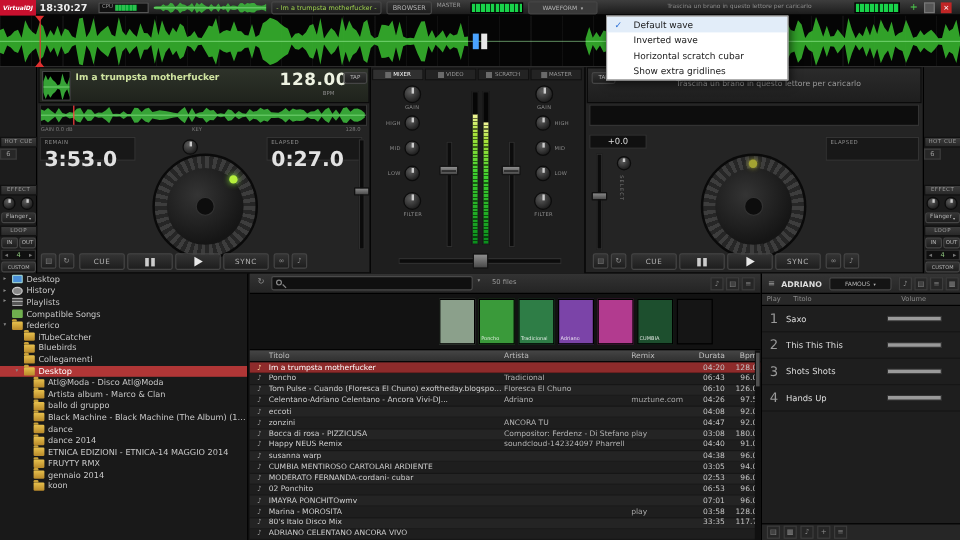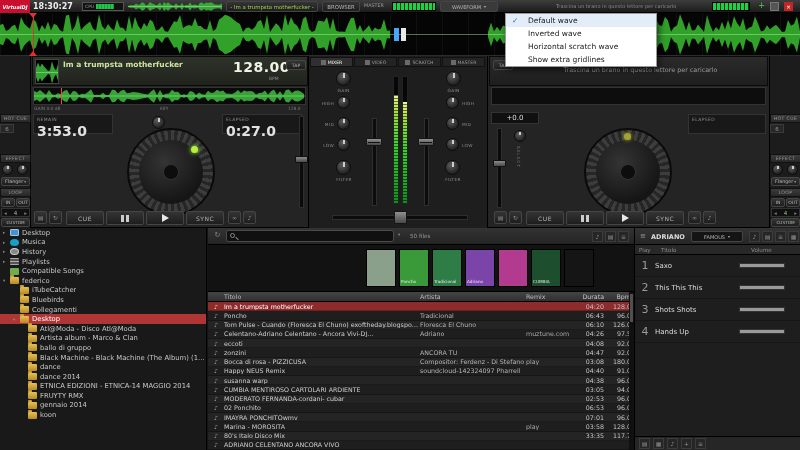--- a/index.html
+++ b/index.html
@@ -26,21 +26,21 @@
   .tri-dn{width:0;height:0;border-left:4px solid transparent;border-right:4px solid transparent;border-top:5px solid #e03030}
   .tri-up{width:0;height:0;border-left:4px solid transparent;border-right:4px solid transparent;border-bottom:5px solid #e03030}
   
   #deckband{left:0;top:56px;width:800px;height:172px;background:#242424;border-bottom:1px solid #000}
   .fxcol{top:56px;width:31px;height:172px;background:#1c1c1c;position:absolute}
   .cuebtn{position:absolute;width:14px;height:9px;background:#272727;border:1px solid #3a3a3a;color:#999;font-size:5.5px;display:flex;align-items:center;justify-content:center}
   .titlebar{top:56px;height:30px;background:linear-gradient(#2e332a,#1f231c);border:1px solid #0a0a0a;position:absolute}
   .ovstrip{background:#0a0a0a;border:1px solid #333;position:absolute}
   .timebox{background:#181818;border:1px solid #333;position:absolute}
   .tlab{font-size:4.5px;color:#8a8a8a;position:absolute;left:3px;top:2px;letter-spacing:.4px}
-  .tval{font-size:14px;font-weight:bold;color:#e2e2e2;position:absolute;left:3px;top:8px}
+  .tval{font-size:17px;font-weight:bold;color:#e2e2e2;position:absolute;left:3px;top:8px}
   .jog-out{position:absolute;border-radius:50%;background:repeating-conic-gradient(#3d3d3d 0deg 5deg,#262626 5deg 10deg);border:2px solid #0a0a0a;width:88px;height:88px}
   .jog-in{position:absolute;border-radius:50%;width:64px;height:64px;background:radial-gradient(circle at 40% 35%,#343434,#151515 72%)}
   .jog-hub{position:absolute;border-radius:50%;width:16px;height:16px;background:#0d0d0d;border:1px solid #323232}
   .jogdot{position:absolute;width:7px;height:7px;border-radius:50%}
   .ptrack{position:absolute;width:5px;background:#0b0b0b;border:1px solid #2e2e2e}
   .phandle{position:absolute;width:13px;height:7px;background:linear-gradient(#8a8a8a,#4a4a4a);border:1px solid #111;border-radius:1px}
   .transport{position:absolute;top:211px;height:15px}
   .tbtn{position:absolute;height:14px;width:38px;font-size:6px;letter-spacing:.5px}
   .sbtn{position:absolute;height:13px;width:13px;font-size:6px;color:#8d8d8d}
   .pausebars{display:flex;gap:2px}
@@ -143,21 +143,21 @@
 <div class="mitem on">
       <span class="mcheck">✓</span>
       <span>Default wave</span>
     </div>
     <div class="mitem">
       <span class="mcheck"></span>
       <span>Inverted wave</span>
     </div>
     <div class="mitem">
       <span class="mcheck"></span>
-      <span>Horizontal scratch wave</span>
+      <span>Horizontal scratch cubar</span>
     </div>
     <div class="mitem">
       <span class="mcheck"></span>
       <span>Show extra gridlines</span>
     </div>
   </div>
 
 <div id="wavestrip" class="ab">
   <svg width="800" height="43">
       <polygon points="0,12.1 3,10.8 6,18.1 9,16.4 12,13.0 15,11.8 18,18.5 21,3.9 24,10.2 27,13.6 30,15.7 33,6.1 36,8.8 39,18.5 42,12.0 45,16.5 48,8.5 51,17.5 54,10.8 57,12.2 60,17.3 63,18.7 66,2.5 69,1.7 72,18.0 75,13.0 78,2.1 81,17.1 84,13.5 87,11.0 90,8.5 93,15.8 96,17.4 99,1.3 102,13.0 105,16.5 108,11.0 111,15.0 114,17.6 117,6.3 120,14.6 123,14.7 126,18.4 129,2.8 132,16.4 135,3.8 138,12.5 141,16.5 144,9.9 147,13.8 150,6.6 153,8.9 156,17.8 159,16.6 162,12.9 165,18.3 168,18.7 171,13.6 174,8.3 177,9.0 180,2.1 183,15.1 186,13.1 189,12.0 192,13.1 195,4.8 198,12.9 201,13.1 204,16.1 207,16.5 210,7.0 213,17.9 216,16.0 219,6.4 222,4.4 225,1.8 228,2.8 231,4.3 234,6.9 237,9.2 240,10.9 243,18.9 246,15.1 249,14.5 252,16.8 255,13.9 258,8.2 261,7.1 264,16.0 267,2.1 270,19.0 273,14.5 276,10.3 279,13.1 282,18.3 285,1.2 288,12.8 291,4.0 294,10.2 297,12.5 300,17.9 303,5.8 306,3.5 309,16.0 312,18.9 315,17.6 318,7.7 321,7.9 324,8.7 327,4.1 330,16.6 333,5.0 336,17.4 339,18.8 342,18.4 345,18.9 348,11.2 351,5.0 354,4.7 357,17.7 360,12.1 363,18.7 366,15.8 369,12.2 372,18.6 375,14.6 378,16.6 381,15.6 384,5.9 387,17.8 390,17.5 390,25.5 387,25.2 384,37.1 381,27.4 378,26.4 375,28.4 372,24.4 369,30.8 366,27.2 363,24.3 360,30.9 357,25.3 354,38.3 351,38.0 348,31.8 345,24.1 342,24.6 339,24.2 336,25.6 333,38.0 330,26.4 327,38.9 324,34.3 321,35.1 318,35.3 315,25.4 312,24.1 309,27.0 306,39.5 303,37.2 300,25.1 297,30.5 294,32.8 291,39.0 288,30.2 285,41.8 282,24.7 279,29.9 276,32.7 273,28.5 270,24.0 267,40.9 264,27.0 261,35.9 258,34.8 255,29.1 252,26.2 249,28.5 246,27.9 243,24.1 240,32.1 237,33.8 234,36.1 231,38.7 228,40.2 225,41.2 222,38.6 219,36.6 216,27.0 213,25.1 210,36.0 207,26.5 204,26.9 201,29.9 198,30.1 195,38.2 192,29.9 189,31.0 186,29.9 183,27.9 180,40.9 177,34.0 174,34.7 171,29.4 168,24.3 165,24.7 162,30.1 159,26.4 156,25.2 153,34.1 150,36.4 147,29.2 144,33.1 141,26.5 138,30.5 135,39.2 132,26.6 129,40.2 126,24.6 123,28.3 120,28.4 117,36.7 114,25.4 111,28.0 108,32.0 105,26.5 102,30.0 99,41.7 96,25.6 93,27.2 90,34.5 87,32.0 84,29.5 81,25.9 78,40.9 75,30.0 72,25.0 69,41.3 66,40.5 63,24.3 60,25.7 57,30.8 54,32.2 51,25.5 48,34.5 45,26.5 42,31.0 39,24.5 36,34.2 33,36.9 30,27.3 27,29.4 24,32.8 21,39.1 18,24.5 15,31.2 12,30.0 9,26.6 6,24.9 3,32.2 0,30.9 " fill="#36b32e" opacity="0.9"></polygon>
@@ -378,25 +378,20 @@
 
 <div id="folderpane" class="ab">
 
 <div class="frow">
       <span class="far">▸</span>
       <span class="fic fi-desktop"></span>
       <span class="flb">Desktop</span>
     </div>
     <div class="frow">
       <span class="far">▸</span>
-      <span class="fic fi-music"></span>
-      <span class="flb">Musica</span>
-    </div>
-    <div class="frow">
-      <span class="far">▸</span>
       <span class="fic fi-history"></span>
       <span class="flb">History</span>
     </div>
     <div class="frow">
       <span class="far">▸</span>
       <span class="fic fi-playlist"></span>
       <span class="flb">Playlists</span>
     </div>
     <div class="frow">
       <span class="far"></span>

